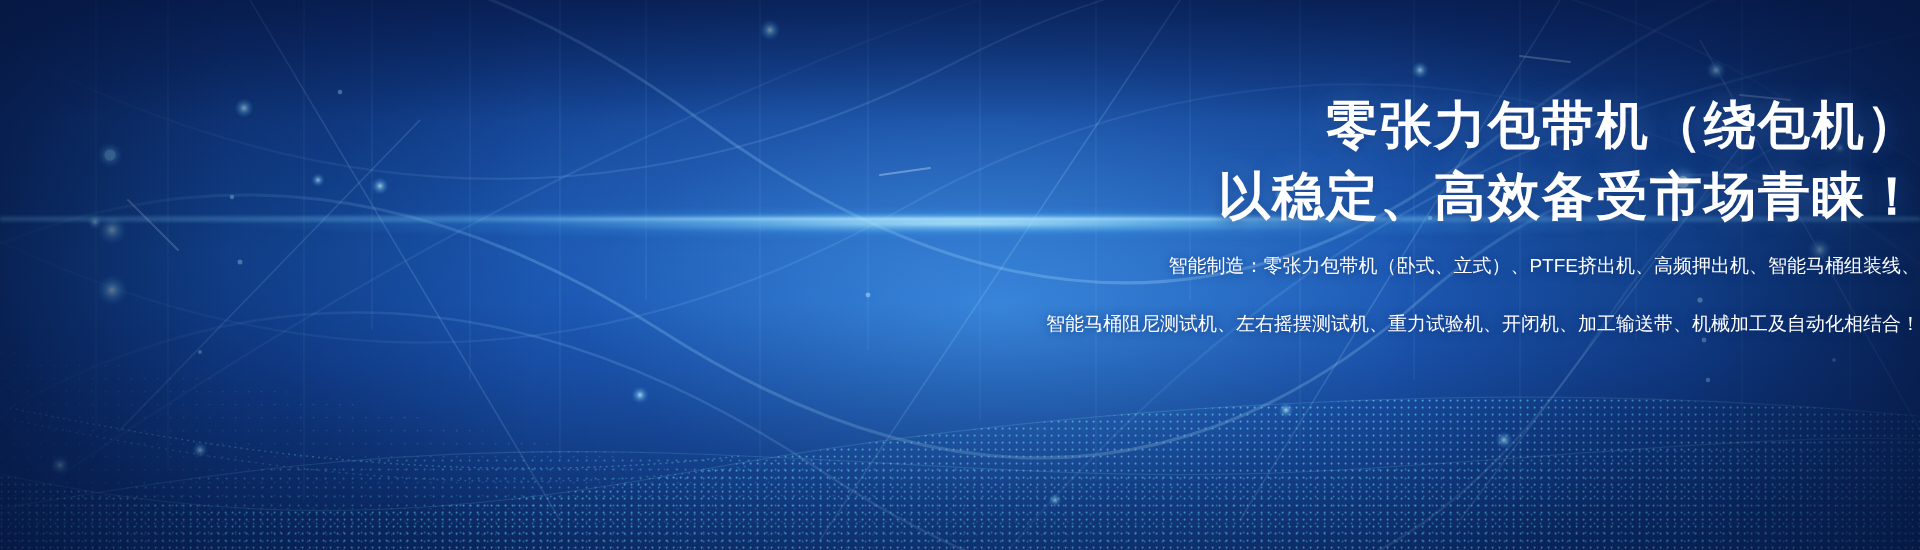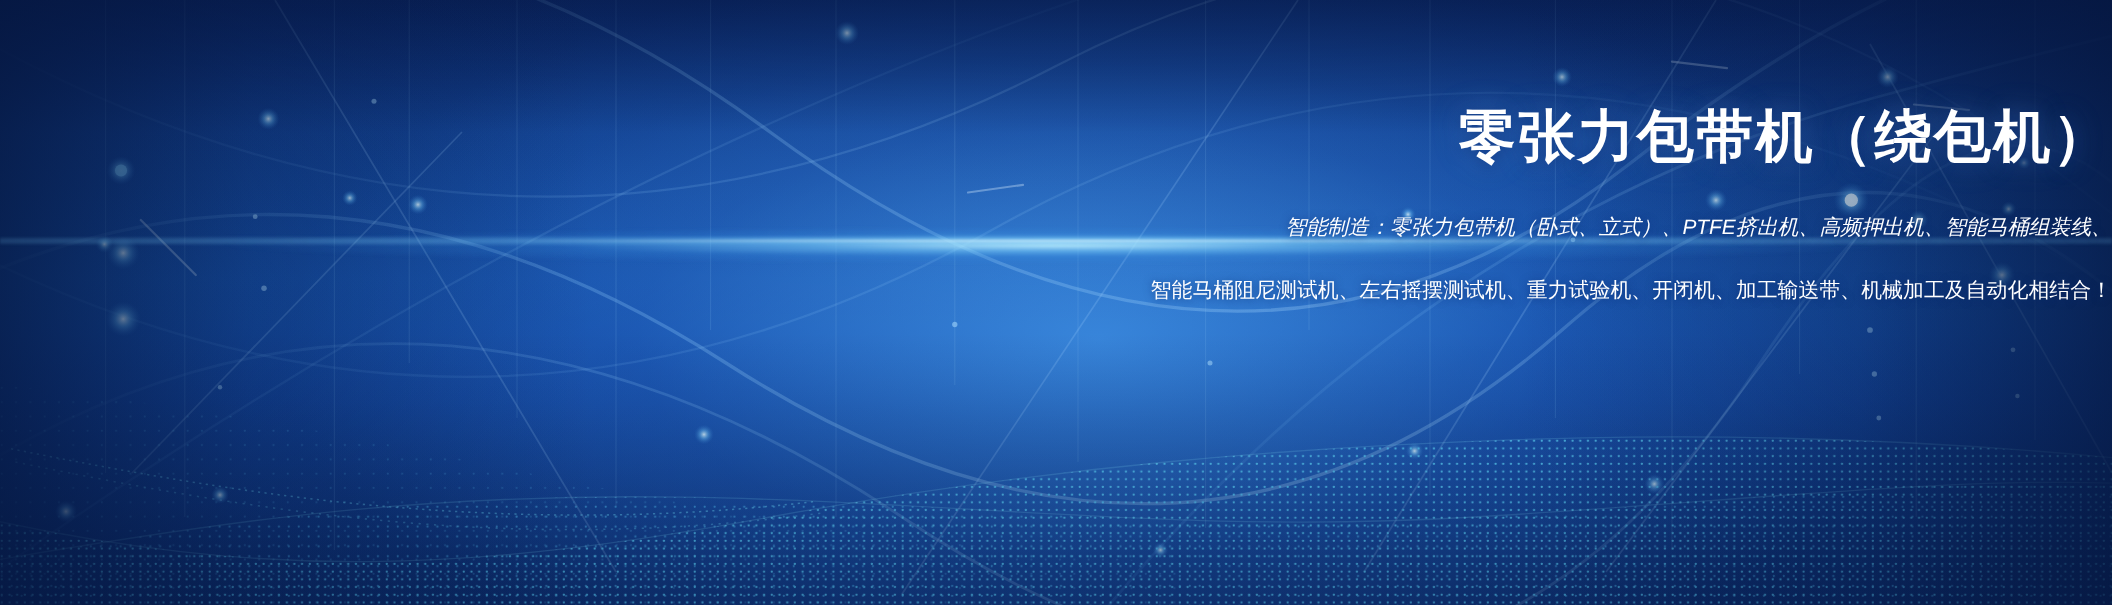--- a/index.html
+++ b/index.html
@@ -57,21 +57,21 @@
   }
   .headline.l2{ margin-top:4px; }
   .subline{
     color:#ffffff;
     font-size:19px;
     line-height:1.55;
     text-align:center;
     white-space:nowrap;
     text-shadow:0 1px 8px rgba(8,40,110,0.7);
   }
-  .subline.s1{ margin-top:34px;font-style:italic; }
+  .subline.s1{ margin-top:22px; }
   .subline.s2{ margin-top:28px; }
 </style>
 </head>
 <body>
 
 <div class="banner">
 
   <div class="layer">
     <svg width="1920" height="550" viewBox="0 0 1920 550" preserveAspectRatio="none">
       <defs>
@@ -240,17 +240,18 @@
       </g>
     </svg>
   </div>
 
   <div class="layer vignette"></div>
   <div class="glow-band"></div>
   <div class="glow-band2"></div>
 
   <div class="content">
     <div class="headline l1">零张力包带机（绕包机）</div>
+    <div class="headline l2">以稳定、高效备受市场青睐！</div>
     <div class="subline s1">智能制造：零张力包带机（卧式、立式）、PTFE挤出机、高频押出机、智能马桶组装线、</div>
     <div class="subline s2">智能马桶阻尼测试机、左右摇摆测试机、重力试验机、开闭机、加工输送带、机械加工及自动化相结合！</div>
   </div>
 
 </div>
 
 </body></html>

